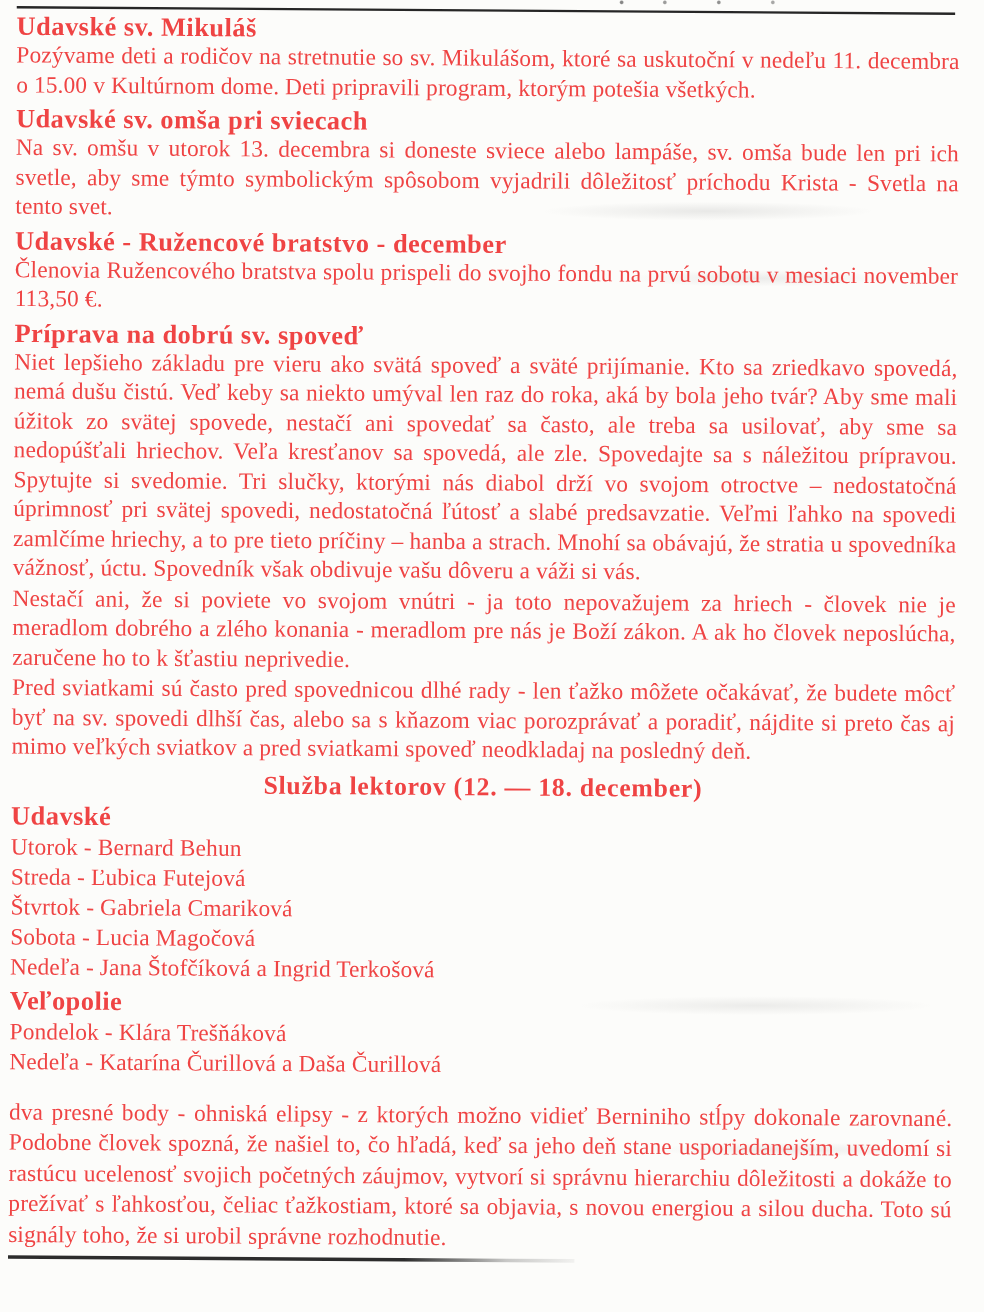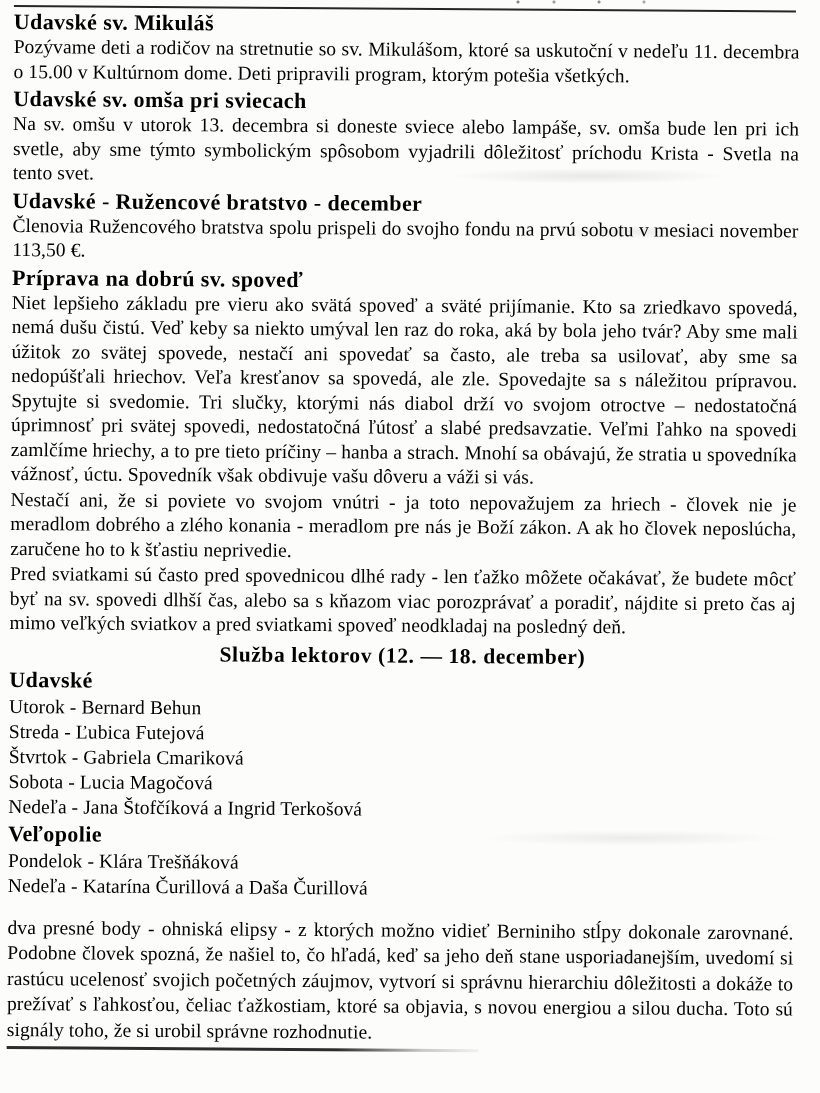--- a/index.html
+++ b/index.html
@@ -7,21 +7,21 @@
     padding: 0;
     background: #fbfbf9;
   }
   .page {
     position: relative;
     width: 820px;
     height: 1093px;
     background: #fcfcfa;
     overflow: hidden;
     font-family: "Liberation Serif", "DejaVu Serif", serif;
-    color: #000000;
+    color: #ef4444;
   }
   .inner {
     position: absolute;
     top: 0;
     left: 14px;
     width: 786px;
     transform: rotate(0.4deg);
     transform-origin: 0 0;
   }
   .top-rule {

